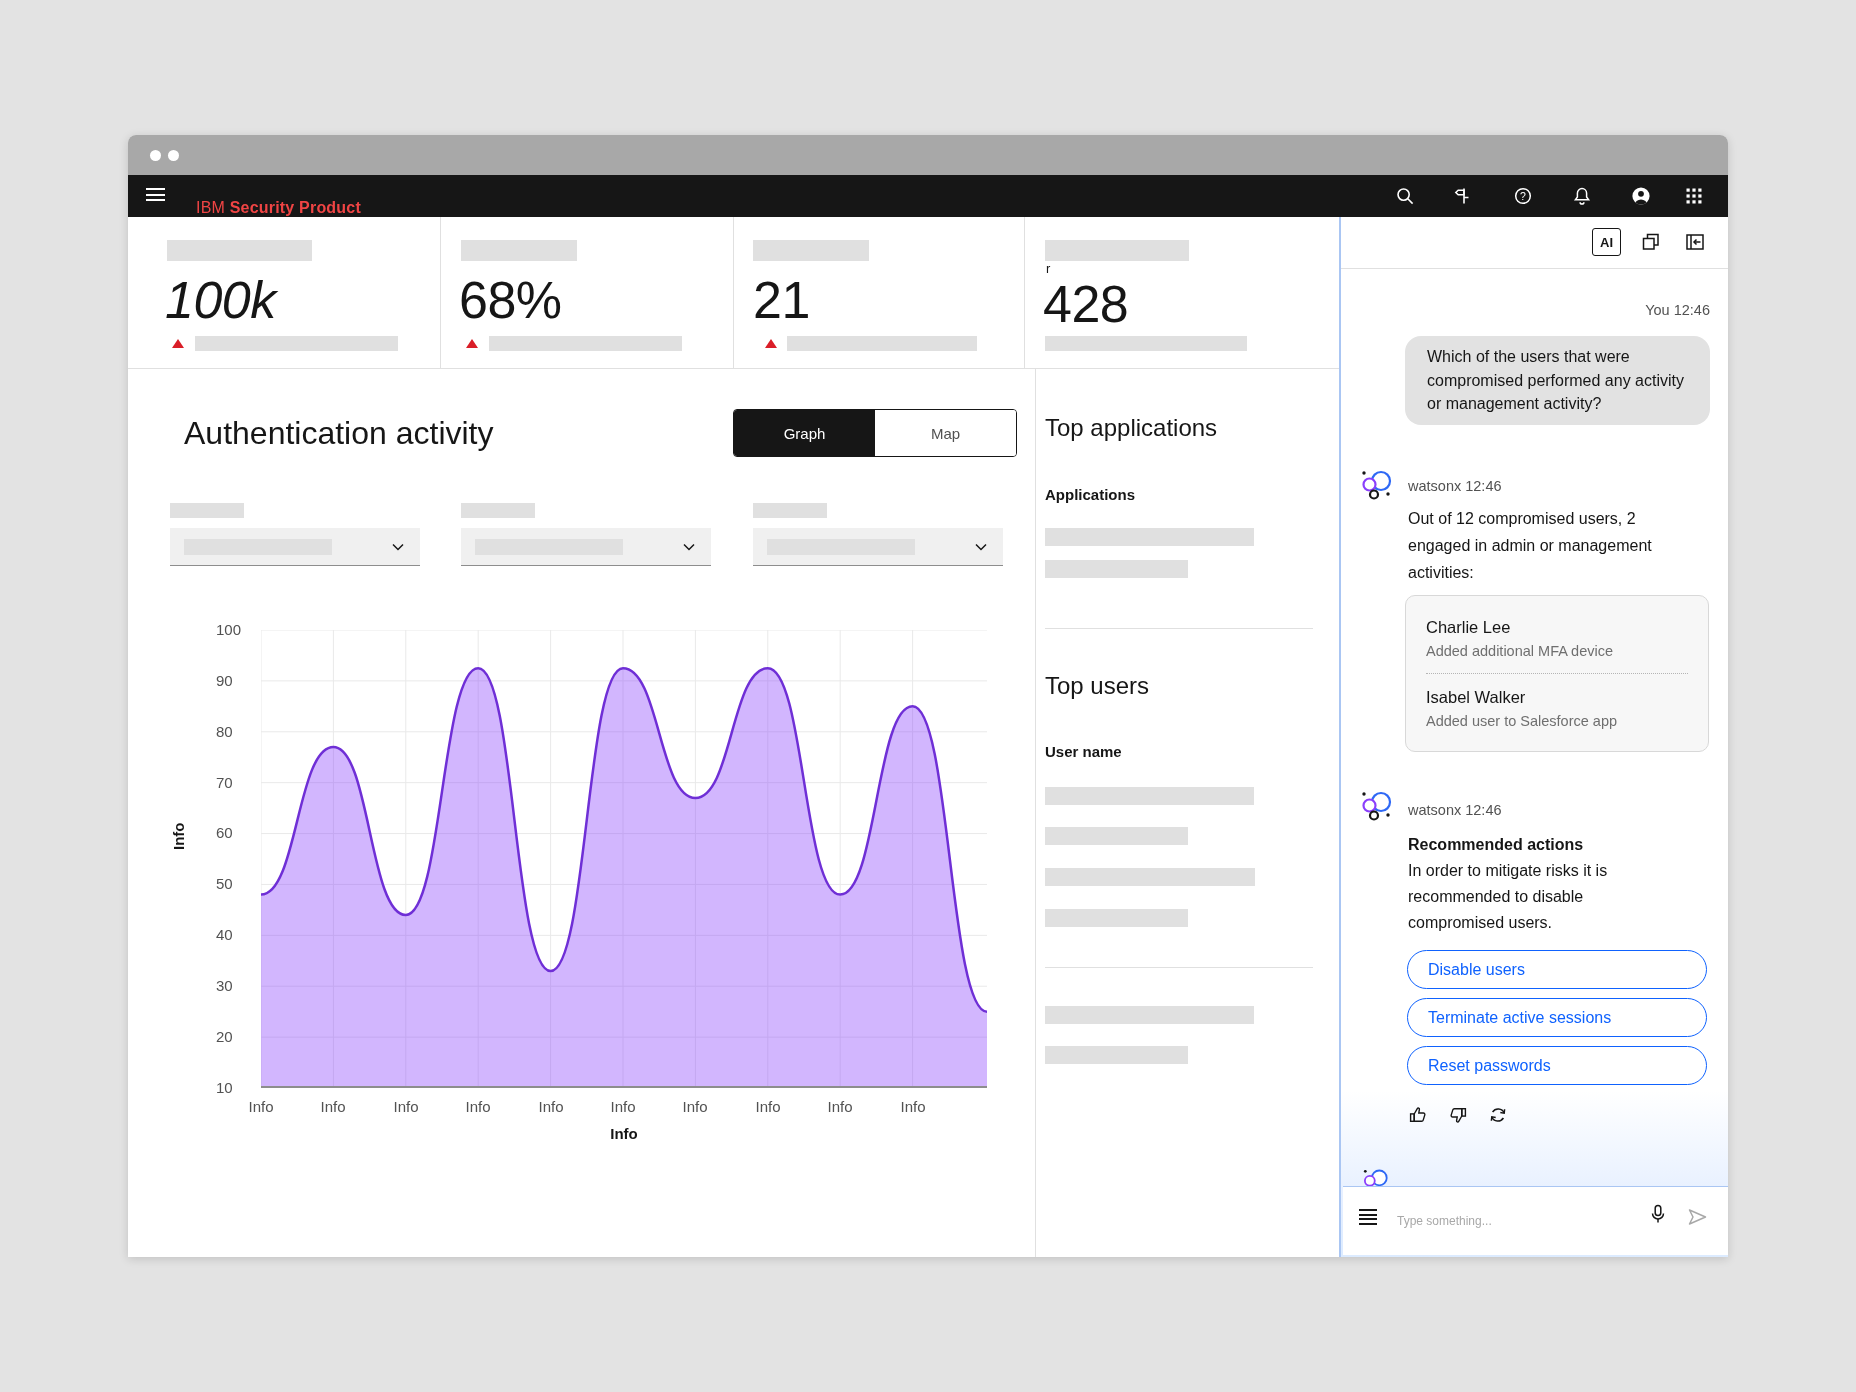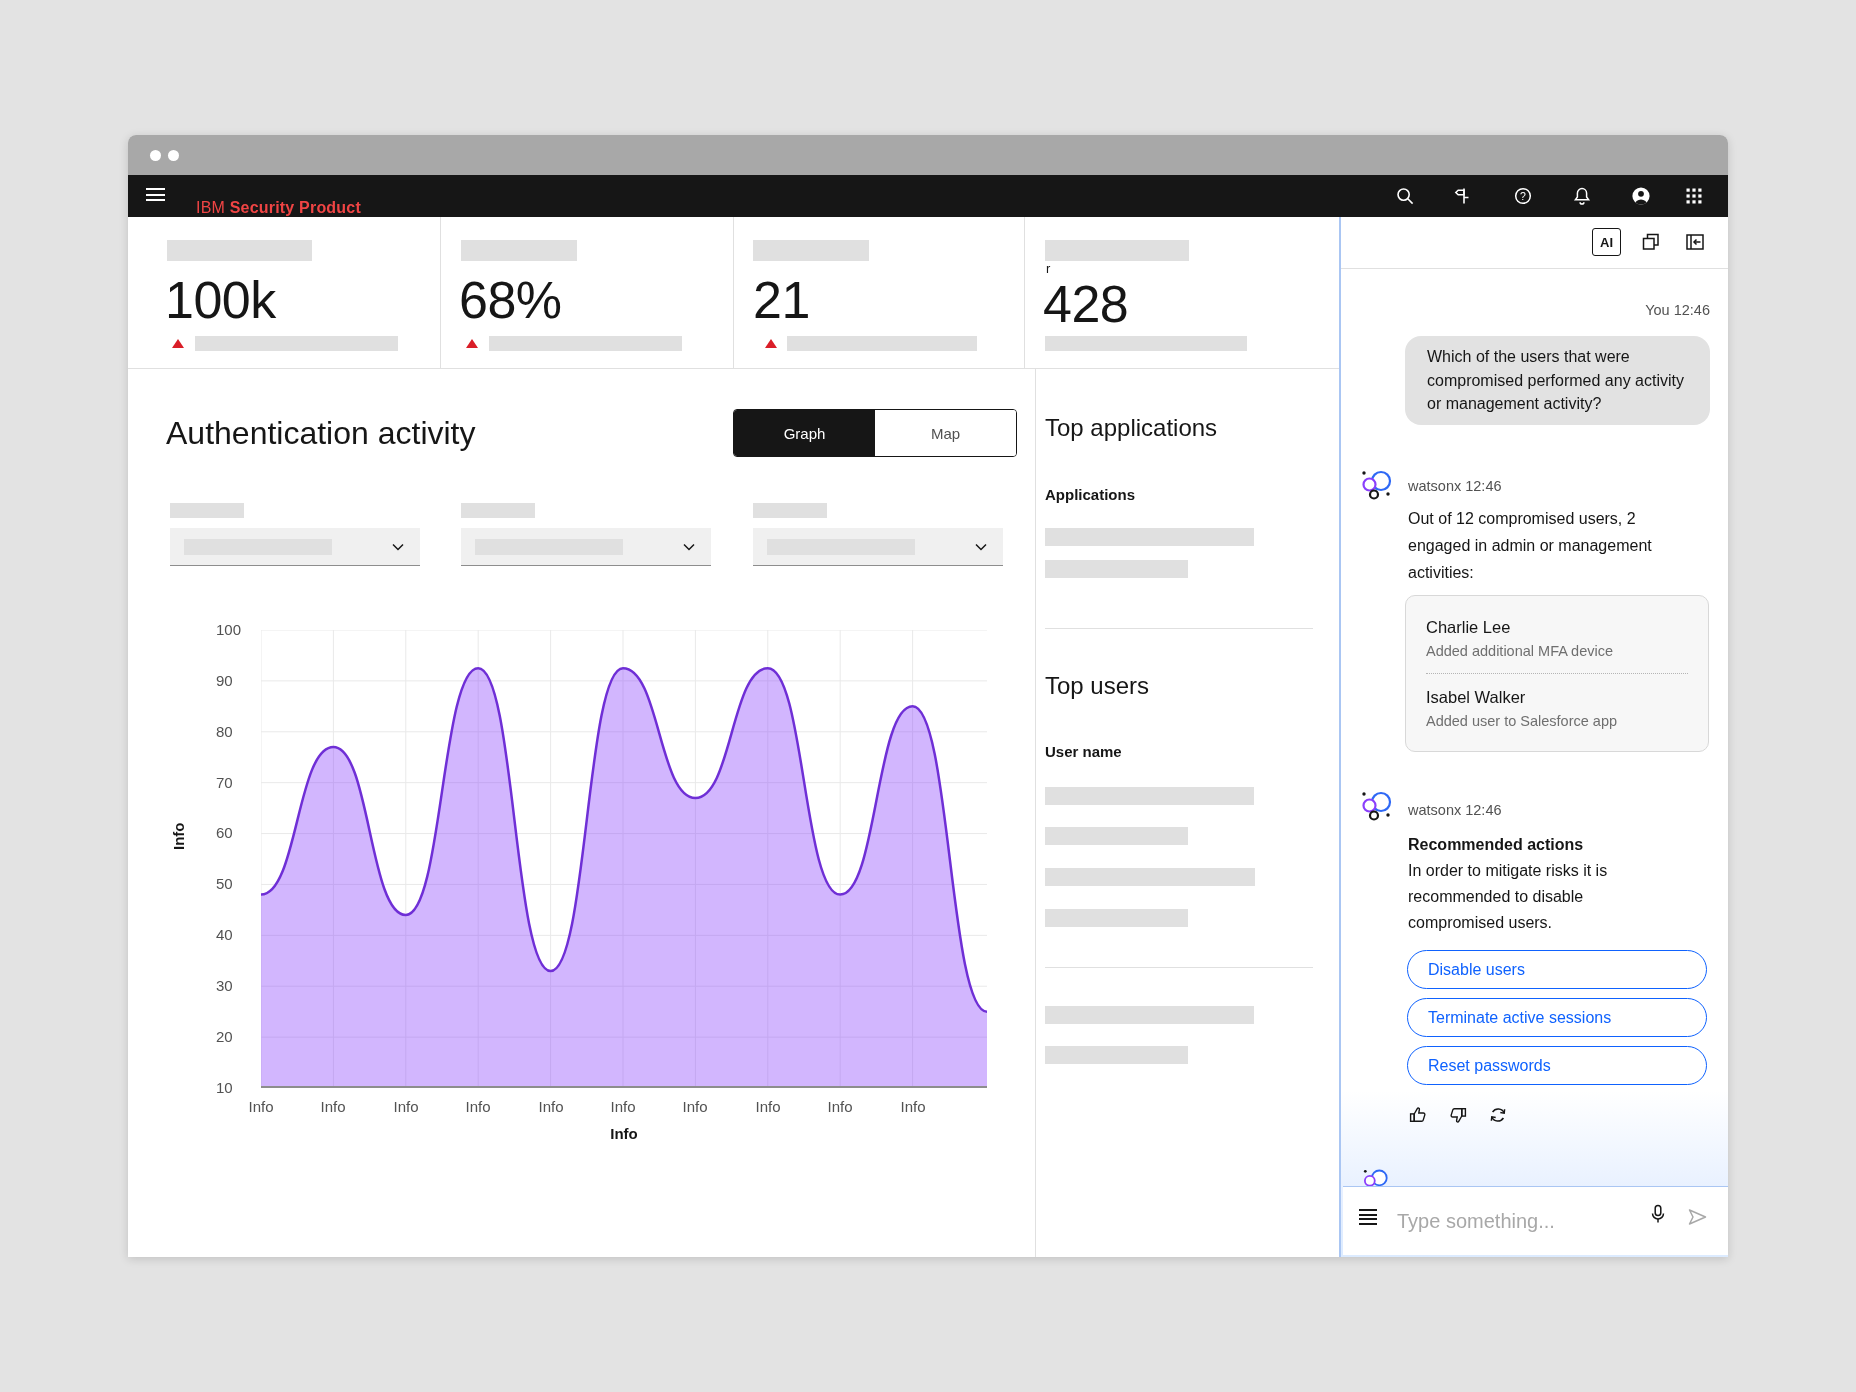--- a/index.html
+++ b/index.html
@@ -61,21 +61,21 @@
   .bot-card { background:#f7f7f7; border:1px solid #d8d8d8; border-radius:10px; padding:22px 20px; }
   .entry-name { font-size:16.5px; color:#161616; }
   .entry-detail { font-size:14.5px; color:#6f6f6f; margin-top:6px; }
   .entry-div { border-top:1px dotted #b5b5b5; margin:14px 0; }
   .action-btn { width:300px; height:39px; border:1.6px solid #0f62fe; border-radius:20px; background:transparent;
                 color:#0f62fe; font-size:16px; text-align:left; padding-left:20px; cursor:pointer; display:block;
                 font-family:"Liberation Sans","DejaVu Sans",sans-serif; }
   .fb-icon { width:20px; height:20px; cursor:pointer; }
   .chat-input { left:2px; top:969px; width:385px; height:69px; background:#fff; border-top:1px solid #aac6f3; }
   .chat-input input { position:absolute; left:54px; top:14px; width:230px; height:40px; border:none; outline:none;
-                      font-size:20px; color:#161616; background:transparent; font-family:"Liberation Sans","DejaVu Sans",sans-serif; }
+                      font-size:12px; color:#161616; background:transparent; font-family:"Liberation Sans","DejaVu Sans",sans-serif; }
   .chat-input input::placeholder { color:#a8a8a8; }
   .in-menu { left:16px; top:22px; width:18px; height:16px; cursor:pointer; }
   .in-menu span { display:block; height:2px; background:#161616; margin-bottom:2.6px; }
 </style>
 </head>
 <body>
 
 <div class="page">
   <div class="abs window">
 
@@ -149,21 +149,21 @@
       </div>
     </div>
 
     <div class="abs kpi-vdiv" style="left:312px;"></div>
     <div class="abs kpi-vdiv" style="left:605px;"></div>
     <div class="abs kpi-vdiv" style="left:896px;"></div>
     <div class="abs kpi-hdiv"></div>
 
     <div class="abs" style="left:39px;top:82px;width:273px;height:151px;">
       <div class="abs skel" style="left:0;top:23px;width:145px;height:21px;"></div>
-      <div class="abs kpi-num" style="left:-2px;top:53px;">100k</div>
+      <div class="abs kpi-num" style="left:-2px;top:53px;font-style:italic;">100k</div>
       <div class="abs tri-up" style="left:5px;top:122px;"></div>
       <div class="abs skel" style="left:28px;top:119px;width:203px;height:15px;"></div>
     </div>
     <div class="abs" style="left:333px;top:82px;width:272px;height:151px;">
       <div class="abs skel" style="left:0;top:23px;width:116px;height:21px;"></div>
       <div class="abs kpi-num" style="left:-2px;top:53px;">68%</div>
       <div class="abs tri-up" style="left:5px;top:122px;"></div>
       <div class="abs skel" style="left:28px;top:119px;width:193px;height:15px;"></div>
     </div>
     <div class="abs" style="left:625px;top:82px;width:271px;height:151px;">
@@ -172,21 +172,21 @@
       <div class="abs tri-up" style="left:12px;top:122px;"></div>
       <div class="abs skel" style="left:34px;top:119px;width:190px;height:15px;"></div>
     </div>
     <div class="abs" style="left:917px;top:82px;width:294px;height:151px;">
       <div class="abs skel" style="left:0;top:23px;width:144px;height:21px;"></div>
       <div class="abs kpi-sup" style="left:1px;top:44px;">r</div>
       <div class="abs kpi-num" style="left:-2px;top:57px;">428</div>
       <div class="abs skel" style="left:0;top:119px;width:202px;height:15px;"></div>
     </div>
 
-    <div class="abs sec-title" style="left:38px;top:280px;text-align:center;">Authentication activity</div>
+    <div class="abs sec-title" style="left:56px;top:280px;text-align:center;">Authentication activity</div>
 
     <div class="abs toggle">
       <div class="opt sel">Graph</div>
       <div class="opt unsel">Map</div>
     </div>
 
     <div class="abs skel" style="left:42px;top:368px;width:74px;height:15px;"></div>
     <div class="abs dd" style="left:42px;top:393px;width:250px;">
       <div class="abs skel" style="left:14px;top:11px;width:148px;height:16px;"></div>
       <svg class="abs chev" style="left:222px;top:15px;" viewBox="0 0 12 8">

